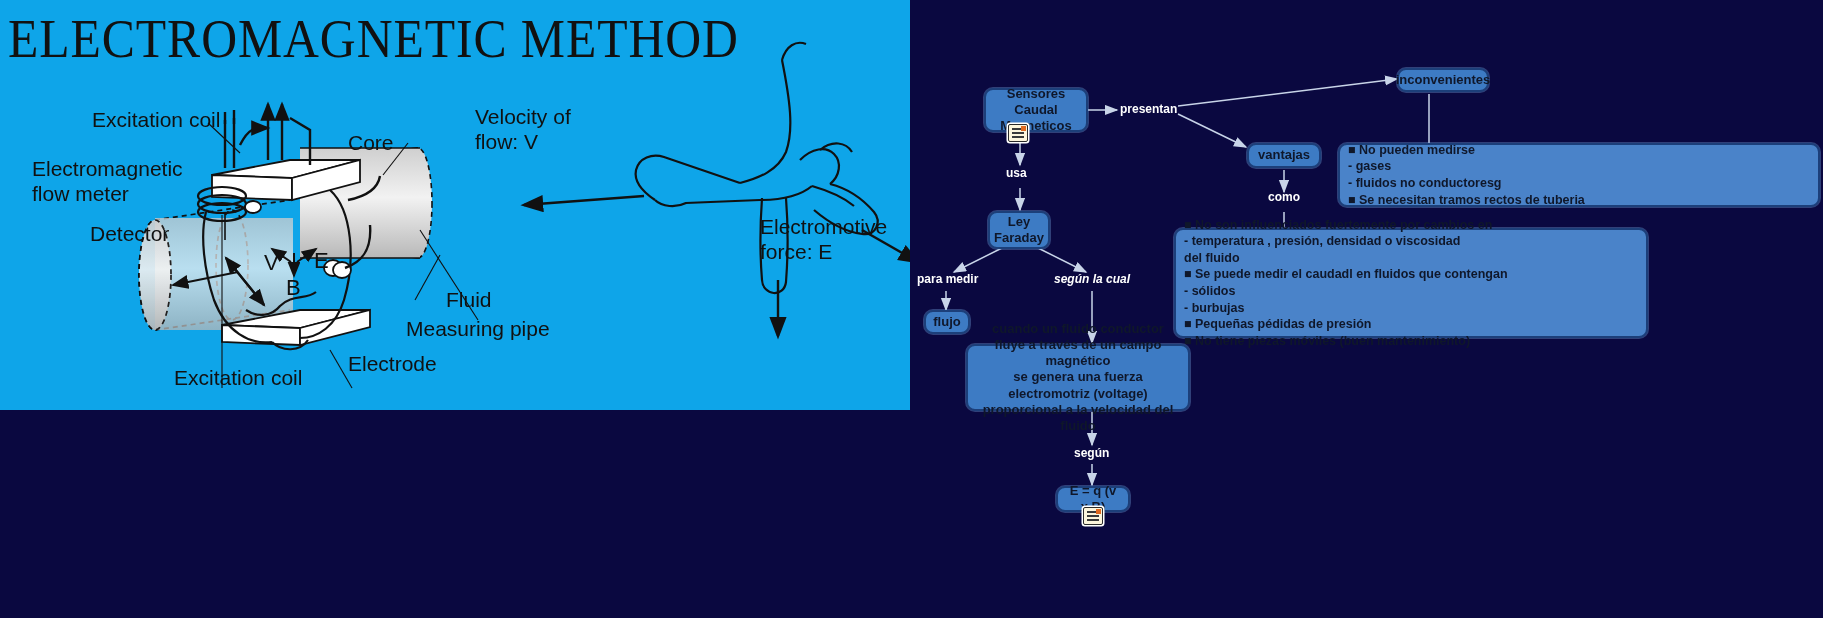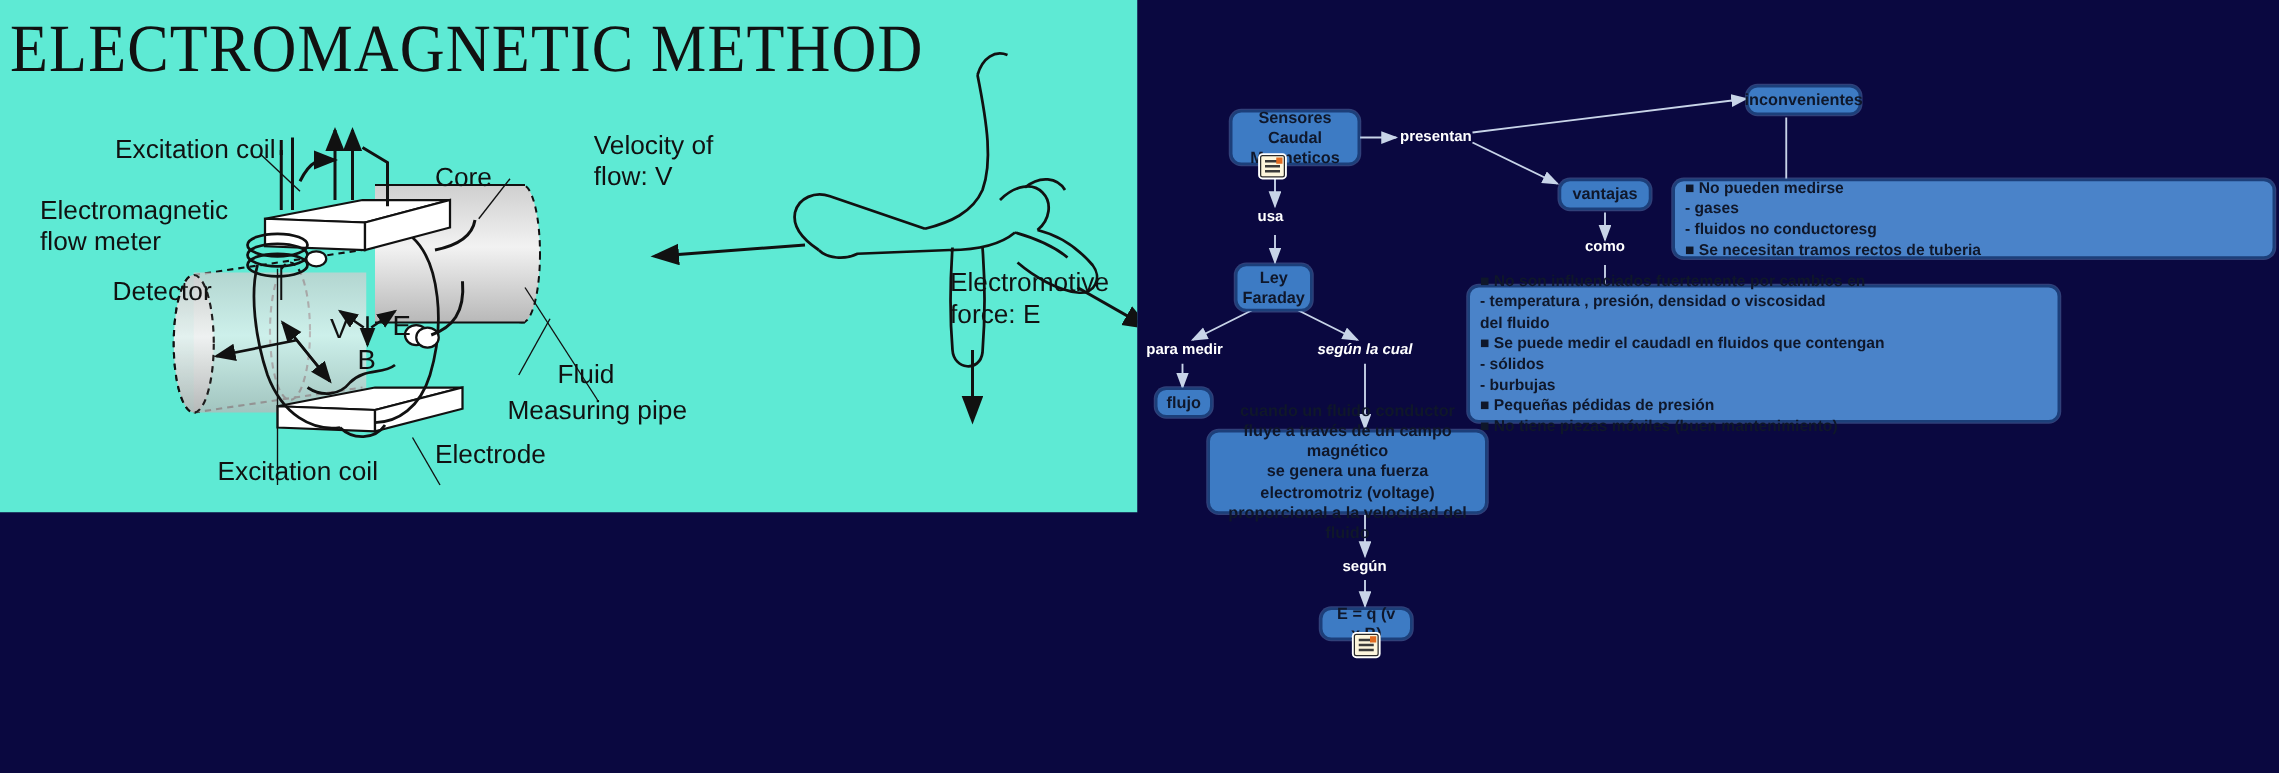--- a/index.html
+++ b/index.html
@@ -8,21 +8,21 @@
     background: #0a0840;
     font-family: "Liberation Sans", sans-serif;
     position: relative;
   }
 
   
   #left-panel {
     position: absolute;
     left: 0; top: 0;
     width: 910px; height: 410px;
-    background: #5eead4;
+    background: #0ea5e9;
     overflow: hidden;
   }
   #page-title {
     position: absolute;
     left: 8px; top: 8px;
     font-family: "Liberation Serif", serif;
     font-size: 54px;
     letter-spacing: 1px;
     color: #111;
     white-space: nowrap;

